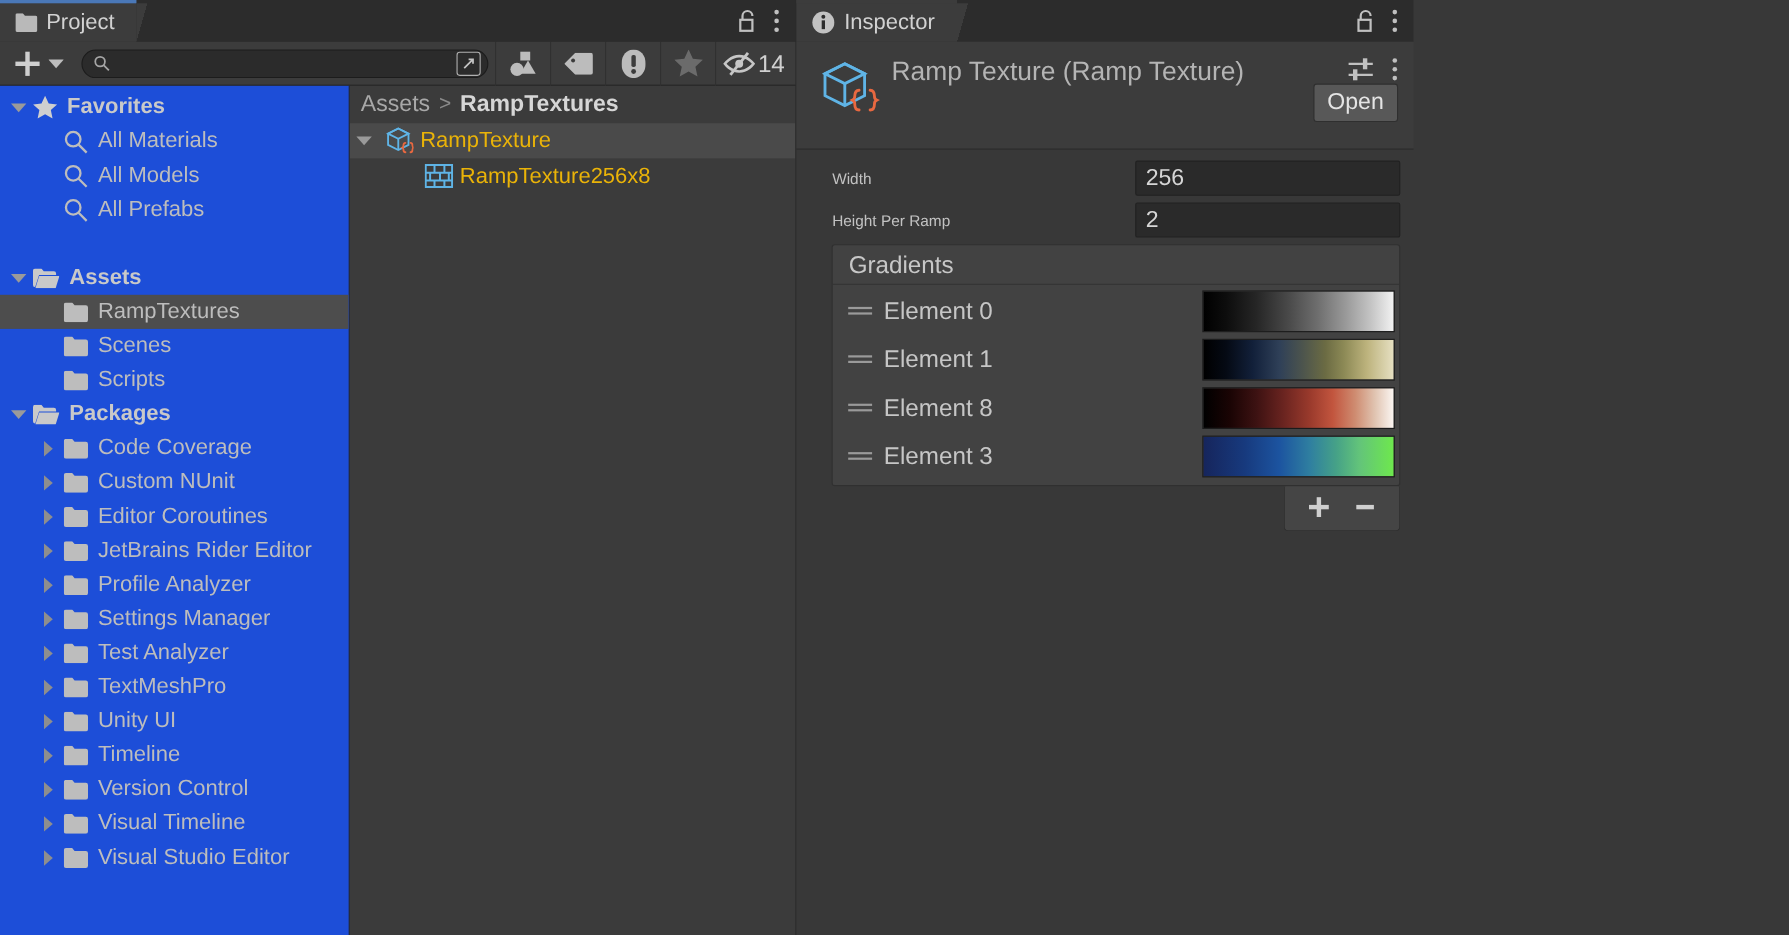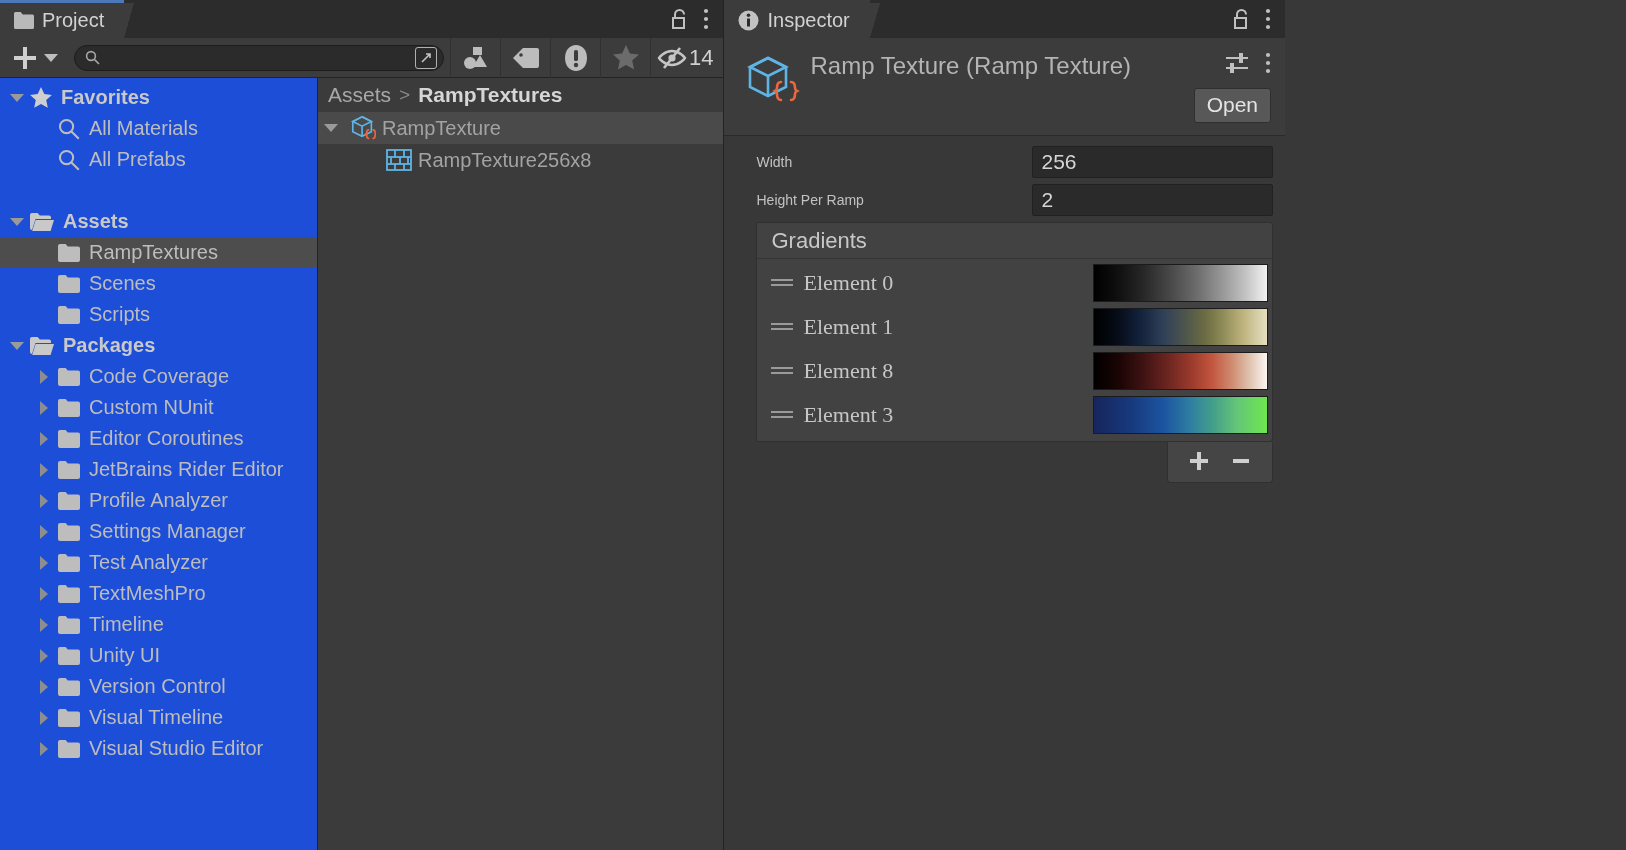--- a/index.html
+++ b/index.html
@@ -119,21 +119,21 @@
   .breadcrumb {
     height: 34px; display:flex; align-items:center; gap: 8px;
     padding-left: 10px; color:#a8a8a8; font-size: 21px;
     background: #3b3b3b;
   }
   .breadcrumb .crumb-cur { color:#d6d6d6; font-weight: bold; }
   .crumb-sep { color:#8a8a8a; font-size:19px; }
 
   .asset-row {
     height: 32px; display:flex; align-items:center; gap: 6px;
-    color:#a3a3a3; font-size: 20px; padding-left: 6px;
+    color:#eab308; font-size: 20px; padding-left: 6px;
   }
   .asset-row.selected { background: #4a4a4a; }
 
   
   .inspector-window {
     width: 881px; height: 850px; background: #383838;
     display:flex; flex-direction: column;
     border-left: 1px solid #232323;
   }
   .insp-tabbar {
@@ -145,21 +145,21 @@
     border-bottom: 1px solid #2a2a2a;
     flex: 0 0 98px;
   }
   .insp-title {
     position:absolute; left: 86px; top: 14px;
     color:#b4b4b4; font-size: 24px;
   }
   .insp-obj-icon { position:absolute; left: 22px; top: 14px; }
   .insp-tools { position:absolute; right: 14px; top: 14px; display:flex; align-items:center; gap:16px; }
   .open-btn {
-    position:absolute; right: 14px; top: 50px;
+    position:absolute; right: 14px; top: 38px;
     background: #585858; border: 1px solid #2f2f2f; border-radius: 3px;
     color: #e4e4e4; font-size: 21px; padding: 4px 12px 5px;
   }
 
   .insp-body { flex: 1; background: #383838; padding: 8px 12px 0 12px; }
   .field-row { display: flex; align-items: center; height: 36px; margin-bottom: 2px; }
   .field-label { width: 296px; color: #c2c2c2; font-size: 14px; padding-left: 20px; }
   .field-input {
     flex: 1; height: 32px; background: #2a2a2a; border: 1px solid #212121;
     border-radius: 2px; color: #d6d6d6; font-size: 21px;
@@ -168,21 +168,21 @@
 
   .list-box {
     margin-top: 4px; margin-left: 20px;
     background: #424242; border: 1px solid #303030; border-radius: 3px;
   }
   .list-header {
     height: 36px; display:flex; align-items:center; padding-left: 14px;
     color:#c7c7c7; font-size: 22px;
     border-bottom: 1px solid #353535;
   }
-  .list-rows { padding: 2px 0 4px 0; font-family: Liberation Serif, serif; }
+  .list-rows { padding: 2px 0 4px 0; }
   .grad-row {
     height: 44px; display: flex; align-items: center; padding: 0 2px 0 14px;
   }
   .drag-handle { width: 22px; flex: 0 0 22px; margin-right: 10px; }
   .grad-label { color: #c6c6c6; font-size: 22px; width: 290px; }
   .grad-swatch {
     flex: 1; height: 38px; border: 1px solid #1b1b1b; margin-right: 2px;
   }
   .list-footer {
     display:flex; justify-content:flex-end; margin-left: 20px;
@@ -332,20 +332,31 @@
           </div>
           <div class="row">
             <span class="ind" style="width: 38px;"></span>
             <span class="arrow none"></span>
             <span style="display: flex; align-items: center; margin-right: 9px;">
               <svg width="22" height="22" viewBox="0 0 18 18">
                 <circle cx="7" cy="7" r="5.4" fill="none" stroke="#bdbdbd" stroke-width="1.7"></circle>
                 <line x1="11" y1="11" x2="17" y2="17" stroke="#bdbdbd" stroke-width="1.7"></line>
               </svg>
             </span>
+            <span>All Models</span>
+          </div>
+          <div class="row">
+            <span class="ind" style="width: 38px;"></span>
+            <span class="arrow none"></span>
+            <span style="display: flex; align-items: center; margin-right: 9px;">
+              <svg width="22" height="22" viewBox="0 0 18 18">
+                <circle cx="7" cy="7" r="5.4" fill="none" stroke="#bdbdbd" stroke-width="1.7"></circle>
+                <line x1="11" y1="11" x2="17" y2="17" stroke="#bdbdbd" stroke-width="1.7"></line>
+              </svg>
+            </span>
             <span>All Prefabs</span>
           </div>
           <div class="row">
             <span class="ind" style="width: 10px;"></span>
             <span class="arrow none"></span>
             <span></span>
           </div>
           <div class="row bold">
             <span class="ind" style="width: 10px;"></span>
             <span class="arrow down"></span>
@@ -479,31 +490,31 @@
             <span>TextMeshPro</span>
           </div>
           <div class="row">
             <span class="ind" style="width: 38px;"></span>
             <span class="arrow right"></span>
             <span style="display: flex; align-items: center; margin-right: 9px;">
               <svg width="22" height="18" viewBox="0 0 22 18">
                 <path d="M0 2a2 2 0 0 1 2-2h5.6l2.2 2.6H20a2 2 0 0 1 2 2V16a2 2 0 0 1-2 2H2a2 2 0 0 1-2-2z" fill="#bdbdbd"></path>
               </svg>
             </span>
+            <span>Unity UI</span>
+          </div>
+          <div class="row">
+            <span class="ind" style="width: 38px;"></span>
+            <span class="arrow right"></span>
+            <span style="display: flex; align-items: center; margin-right: 9px;">
+              <svg width="22" height="18" viewBox="0 0 22 18">
+                <path d="M0 2a2 2 0 0 1 2-2h5.6l2.2 2.6H20a2 2 0 0 1 2 2V16a2 2 0 0 1-2 2H2a2 2 0 0 1-2-2z" fill="#bdbdbd"></path>
+              </svg>
+            </span>
             <span>Timeline</span>
-          </div>
-          <div class="row">
-            <span class="ind" style="width: 38px;"></span>
-            <span class="arrow right"></span>
-            <span style="display: flex; align-items: center; margin-right: 9px;">
-              <svg width="22" height="18" viewBox="0 0 22 18">
-                <path d="M0 2a2 2 0 0 1 2-2h5.6l2.2 2.6H20a2 2 0 0 1 2 2V16a2 2 0 0 1-2 2H2a2 2 0 0 1-2-2z" fill="#bdbdbd"></path>
-              </svg>
-            </span>
-            <span>Unity UI</span>
           </div>
           <div class="row">
             <span class="ind" style="width: 38px;"></span>
             <span class="arrow right"></span>
             <span style="display: flex; align-items: center; margin-right: 9px;">
               <svg width="22" height="18" viewBox="0 0 22 18">
                 <path d="M0 2a2 2 0 0 1 2-2h5.6l2.2 2.6H20a2 2 0 0 1 2 2V16a2 2 0 0 1-2 2H2a2 2 0 0 1-2-2z" fill="#bdbdbd"></path>
               </svg>
             </span>
             <span>Version Control</span>

